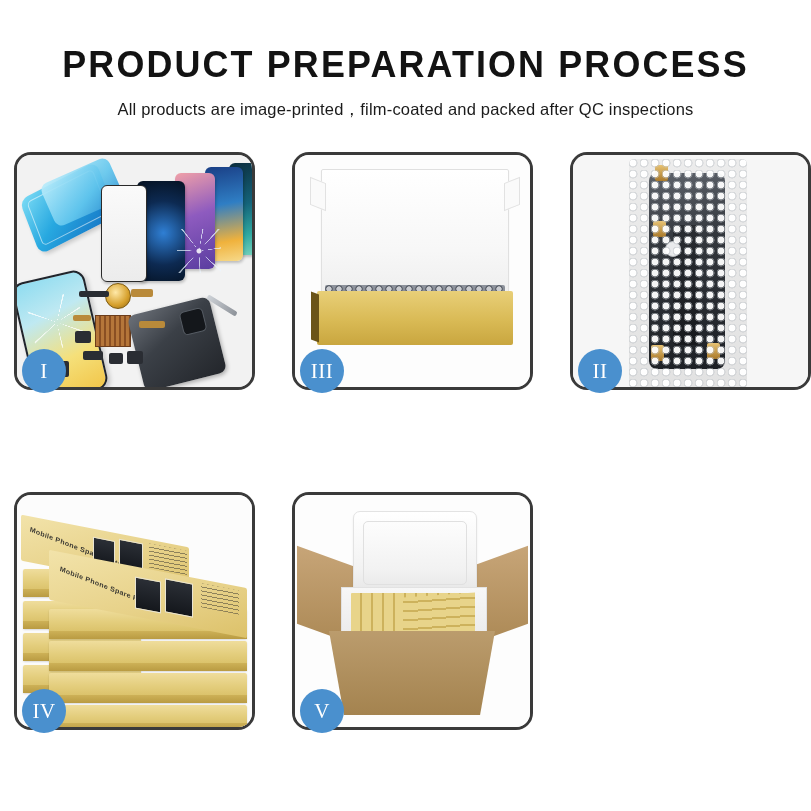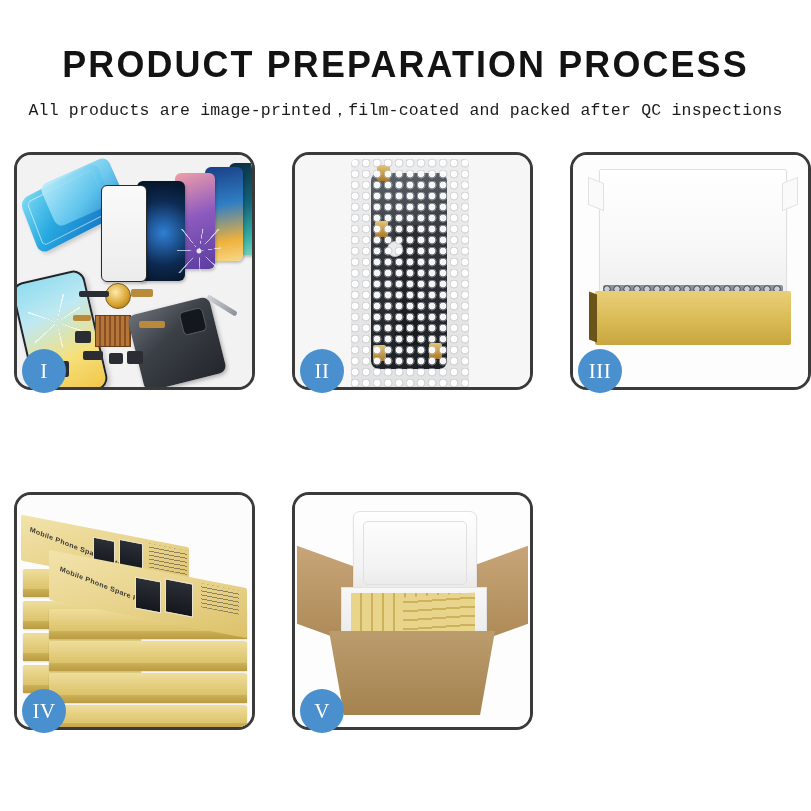--- a/index.html
+++ b/index.html
@@ -32,21 +32,21 @@
     font-family: "Liberation Sans", sans-serif;
     transform: scaleX(0.97);
   }
   .subtitle {
     margin: 0;
     padding-top: 13px;
     font-size: 16.5px;
     font-weight: normal;
     letter-spacing: 0.2px;
     color: #1b1b1b;
-    font-family: Liberation Mono, monospace;
+    font-family: Liberation Sans, sans-serif;
   }
 
   
   .grid {
     position: absolute;
     top: 152px;
     left: 14px;
     width: 793px;
     display: grid;
     grid-template-columns: 241px 241px 241px;
@@ -403,44 +403,44 @@
       <div class="sm" style="left:110px; top:196px; width:16px; height:13px;"></div>
       <div class="sm" style="left:40px;  top:206px; width:12px; height:16px;"></div>
       <div class="flex-c" style="left:114px; top:134px; width:22px; height:8px;"></div>
       <div class="flex-c" style="left:122px; top:166px; width:26px; height:7px;"></div>
       <div class="flex-c" style="left:56px;  top:160px; width:18px; height:6px;"></div>
     </div>
     <div class="badge">I</div>
   </div>
 
   <div class="panel">
+    <div class="panel-inner p3">
+      <div class="box3-lid"></div>
+      <div class="box3-fill"></div>
+      <div class="box3-tray"></div>
+    </div>
+    <div class="badge">III</div>
+  </div>
+
+  <div class="panel">
     <div class="panel-inner p2">
       <div class="bubblepack">
         <div class="inner-part"></div>
         <div class="gold-tab" style="left:26px; top:6px;"></div>
         <div class="gold-tab" style="left:24px; top:62px;"></div>
         <div class="gold-tab" style="left:22px; top:186px;"></div>
         <div class="gold-tab" style="left:78px; top:184px;"></div>
         <div class="white-dot" style="left:36px; top:82px;"></div>
         <div class="bubbles"></div>
       </div>
     </div>
     <div class="badge">II</div>
   </div>
 
   <div class="panel">
-    <div class="panel-inner p3">
-      <div class="box3-lid"></div>
-      <div class="box3-fill"></div>
-      <div class="box3-tray"></div>
-    </div>
-    <div class="badge">III</div>
-  </div>
-
-  <div class="panel">
     <div class="panel-inner p4">
       <div class="stack">
 
         <div class="gbox" style="left:2px;  top:56px;  width:118px; height:28px;">
             <div class="gbox-edge"></div>
           </div>
         <div class="gbox" style="left:2px;  top:88px;  width:118px; height:28px;">
             <div class="gbox-edge"></div>
           </div>
         <div class="gbox" style="left:2px;  top:120px; width:118px; height:28px;">

